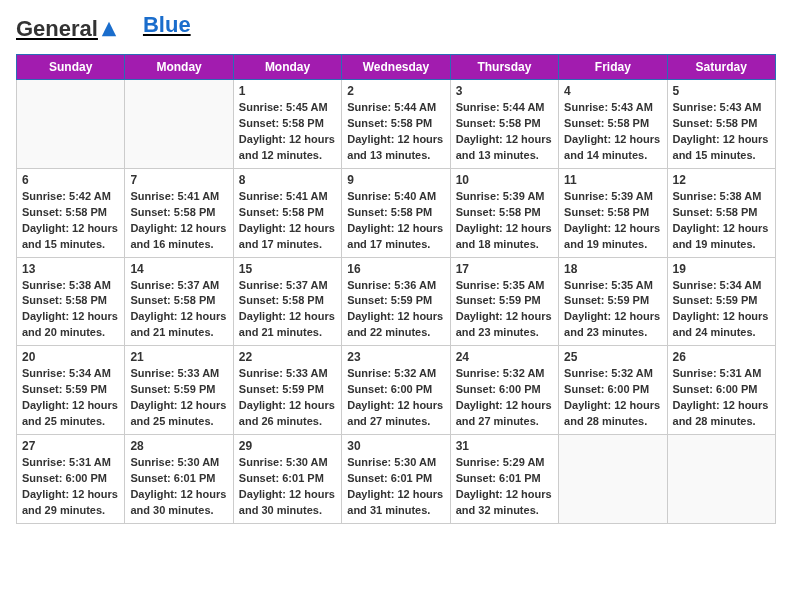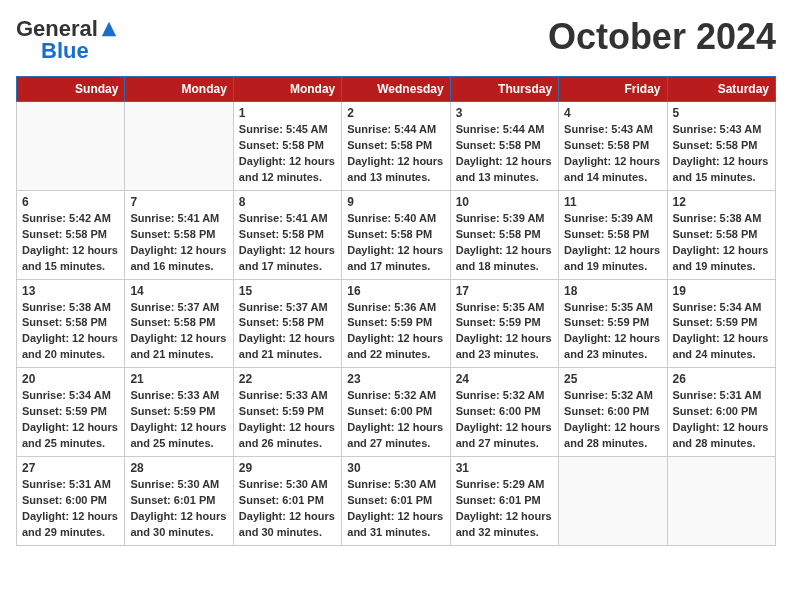--- a/index.html
+++ b/index.html
@@ -11,22 +11,22 @@
       padding: 16px;
     }
     .header {
       display: flex;
       justify-content: space-between;
       align-items: flex-start;
       margin-bottom: 12px;
     }
     .logo {
       display: flex;
-      flex-direction: column;
       align-items: flex-start;
+      text-decoration: underline;
     }
     .logo-text {
       display: flex;
       align-items: center;
       font-size: 22px;
       font-weight: bold;
       color: #333;
     }
     .logo-general { color: #333; }
     .logo-blue { color: #1a6dcc; }
@@ -46,23 +46,23 @@
     .subtitle {
       font-size: 14px;
       color: #555;
     }
     .calendar {
       width: 100%;
       border-collapse: collapse;
       font-size: 11px;
     }
     .calendar th {
-      background: #b91c1c;
+      background: #a21caf;
       color: #fff;
-      text-align: right;
+      text-align: center;
       padding: 5px 6px;
       font-size: 12px;
       border: 1px solid #2a6db5;
     }
     .calendar td {
       border: 1px solid #ccc;
       vertical-align: top;
       padding: 4px 5px;
       width: calc(100%/7);
       min-height: 80px;
@@ -95,21 +95,20 @@
   <div class="logo">
     <div class="logo-text">
       <span class="logo-general">General</span>
       <svg class="logo-icon" viewBox="0 0 20 20">
         <polygon points="10,2 18,18 2,18" fill="#1a6dcc"></polygon>
       </svg>
     </div>
     <span class="logo-blue" style="font-size:22px;font-weight:bold;color:#1a6dcc;margin-top:-4px;margin-left:25px;">Blue</span>
   </div>
   <div class="title-block">
-    <div class="month-title">October 2024</div>
   </div>
 </div>
 
 <table class="calendar">
   <thead>
     <tr>
         <th>Sunday</th>
         <th>Monday</th>
         <th>Monday</th>
         <th>Wednesday</th>

